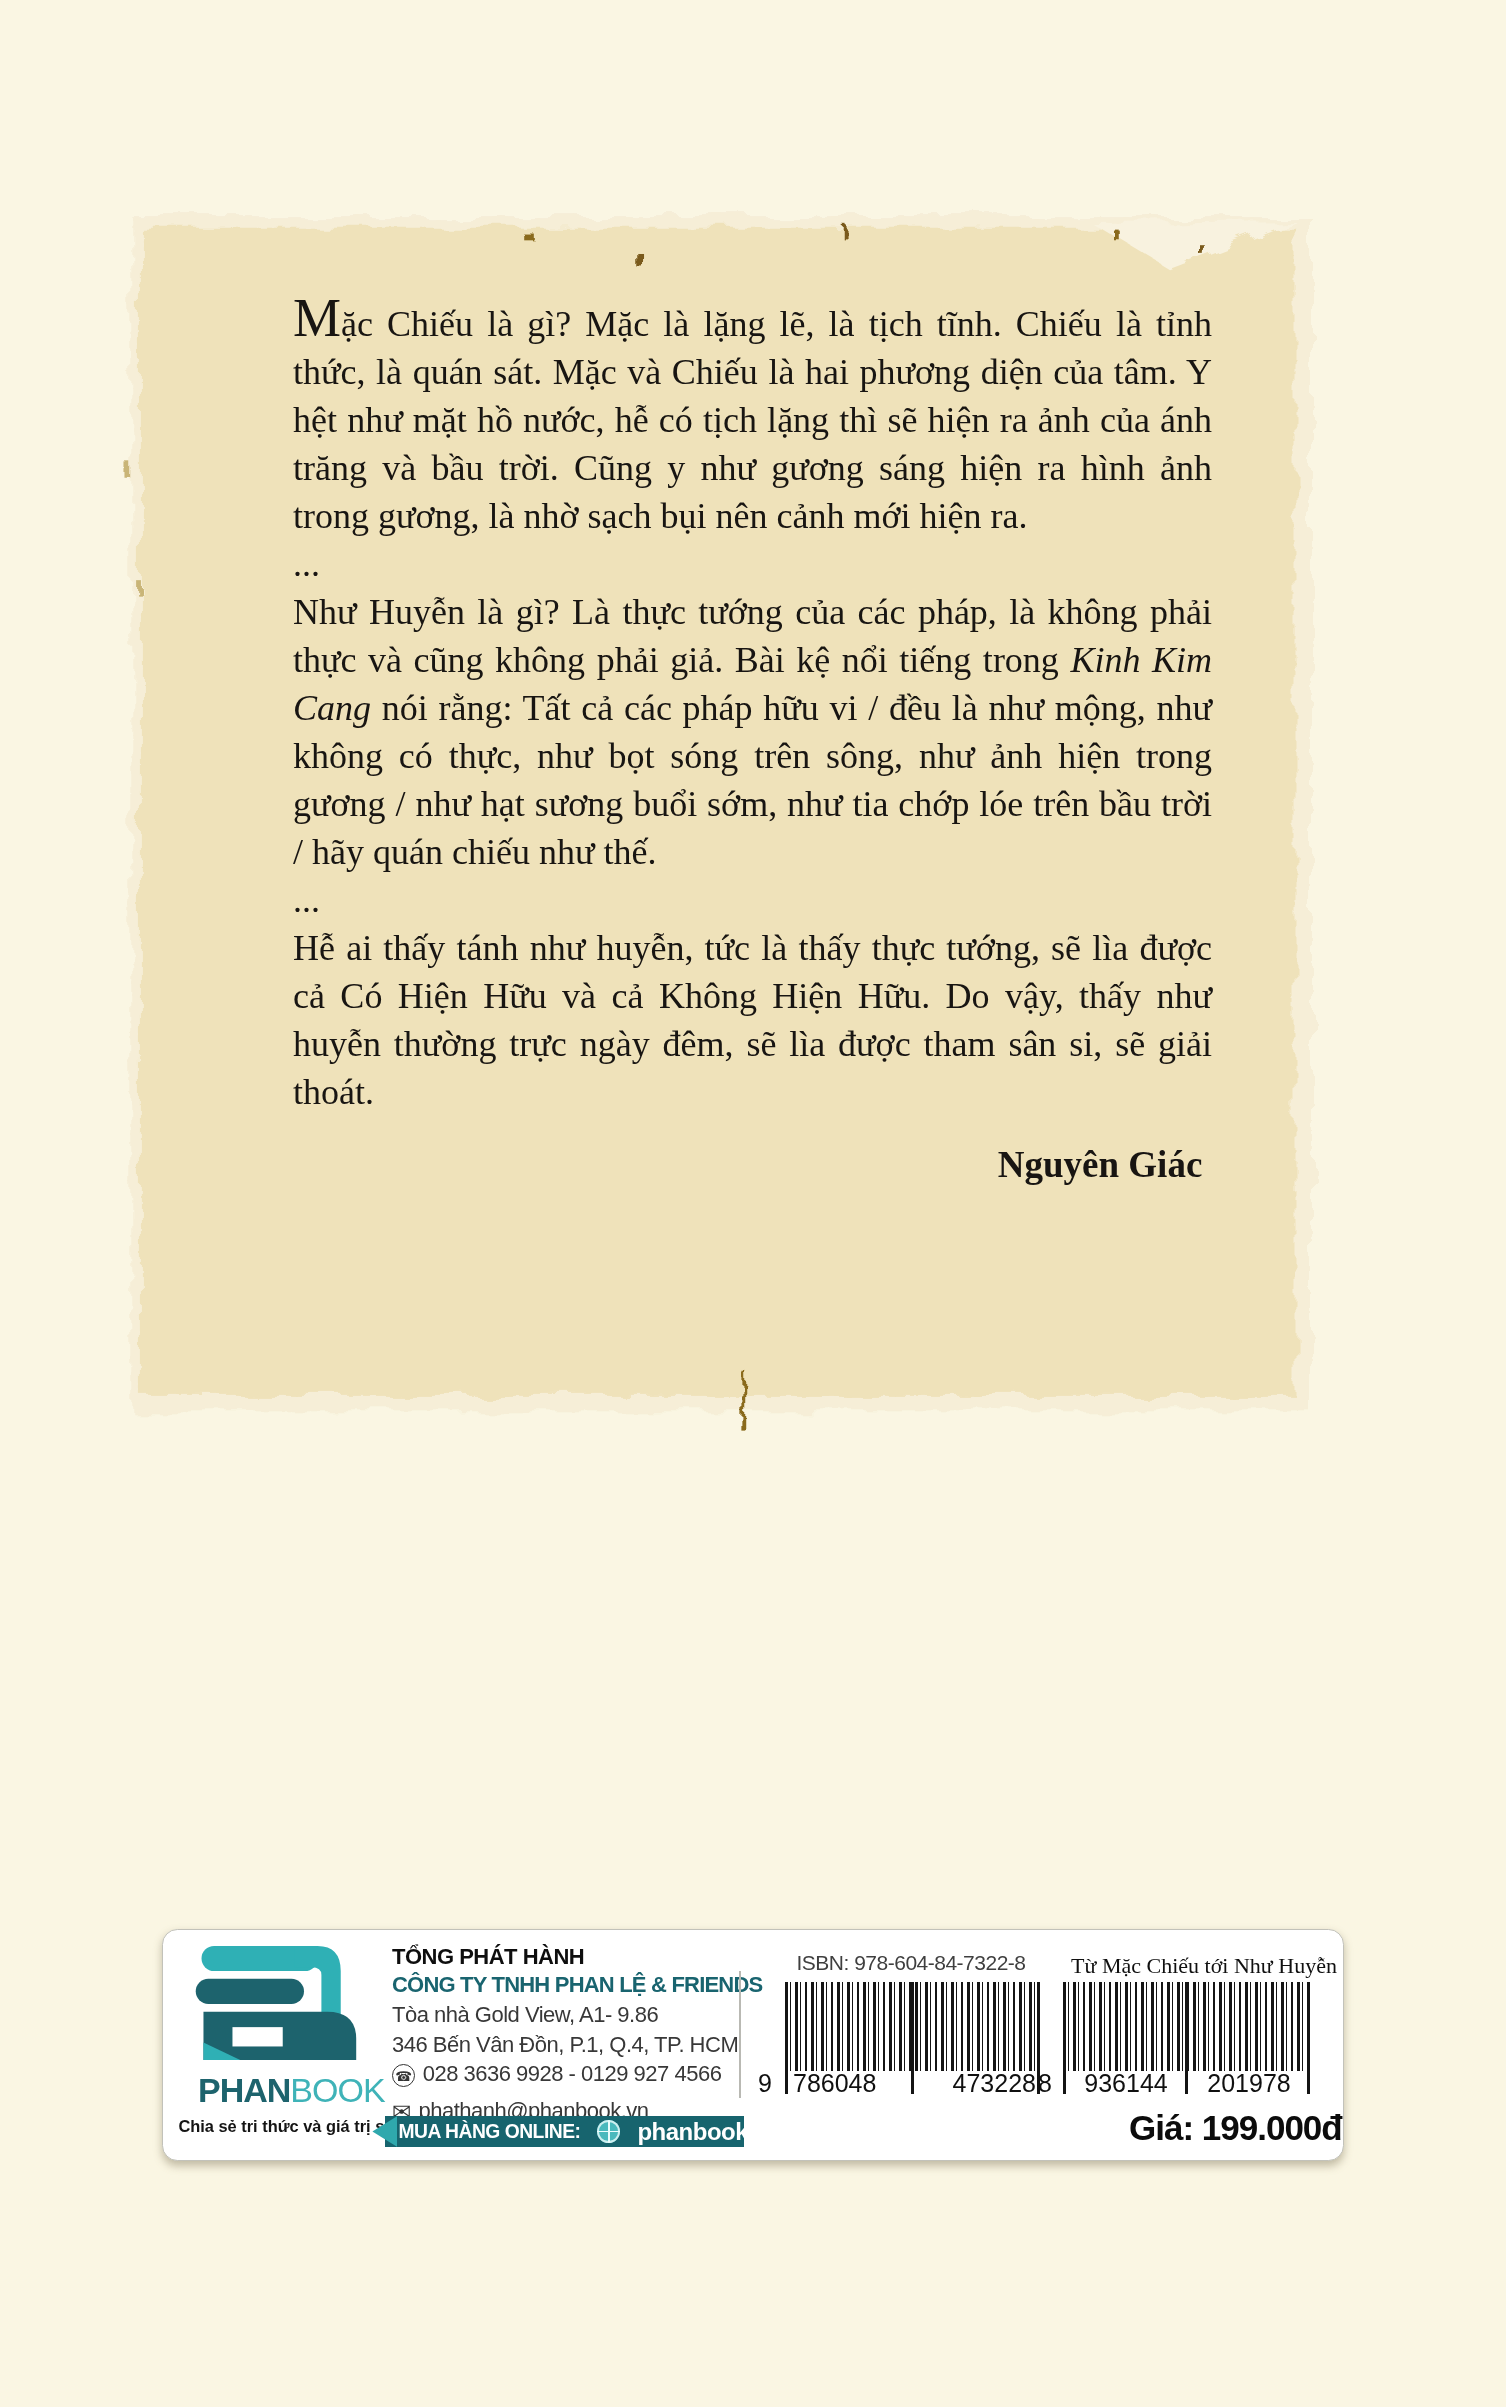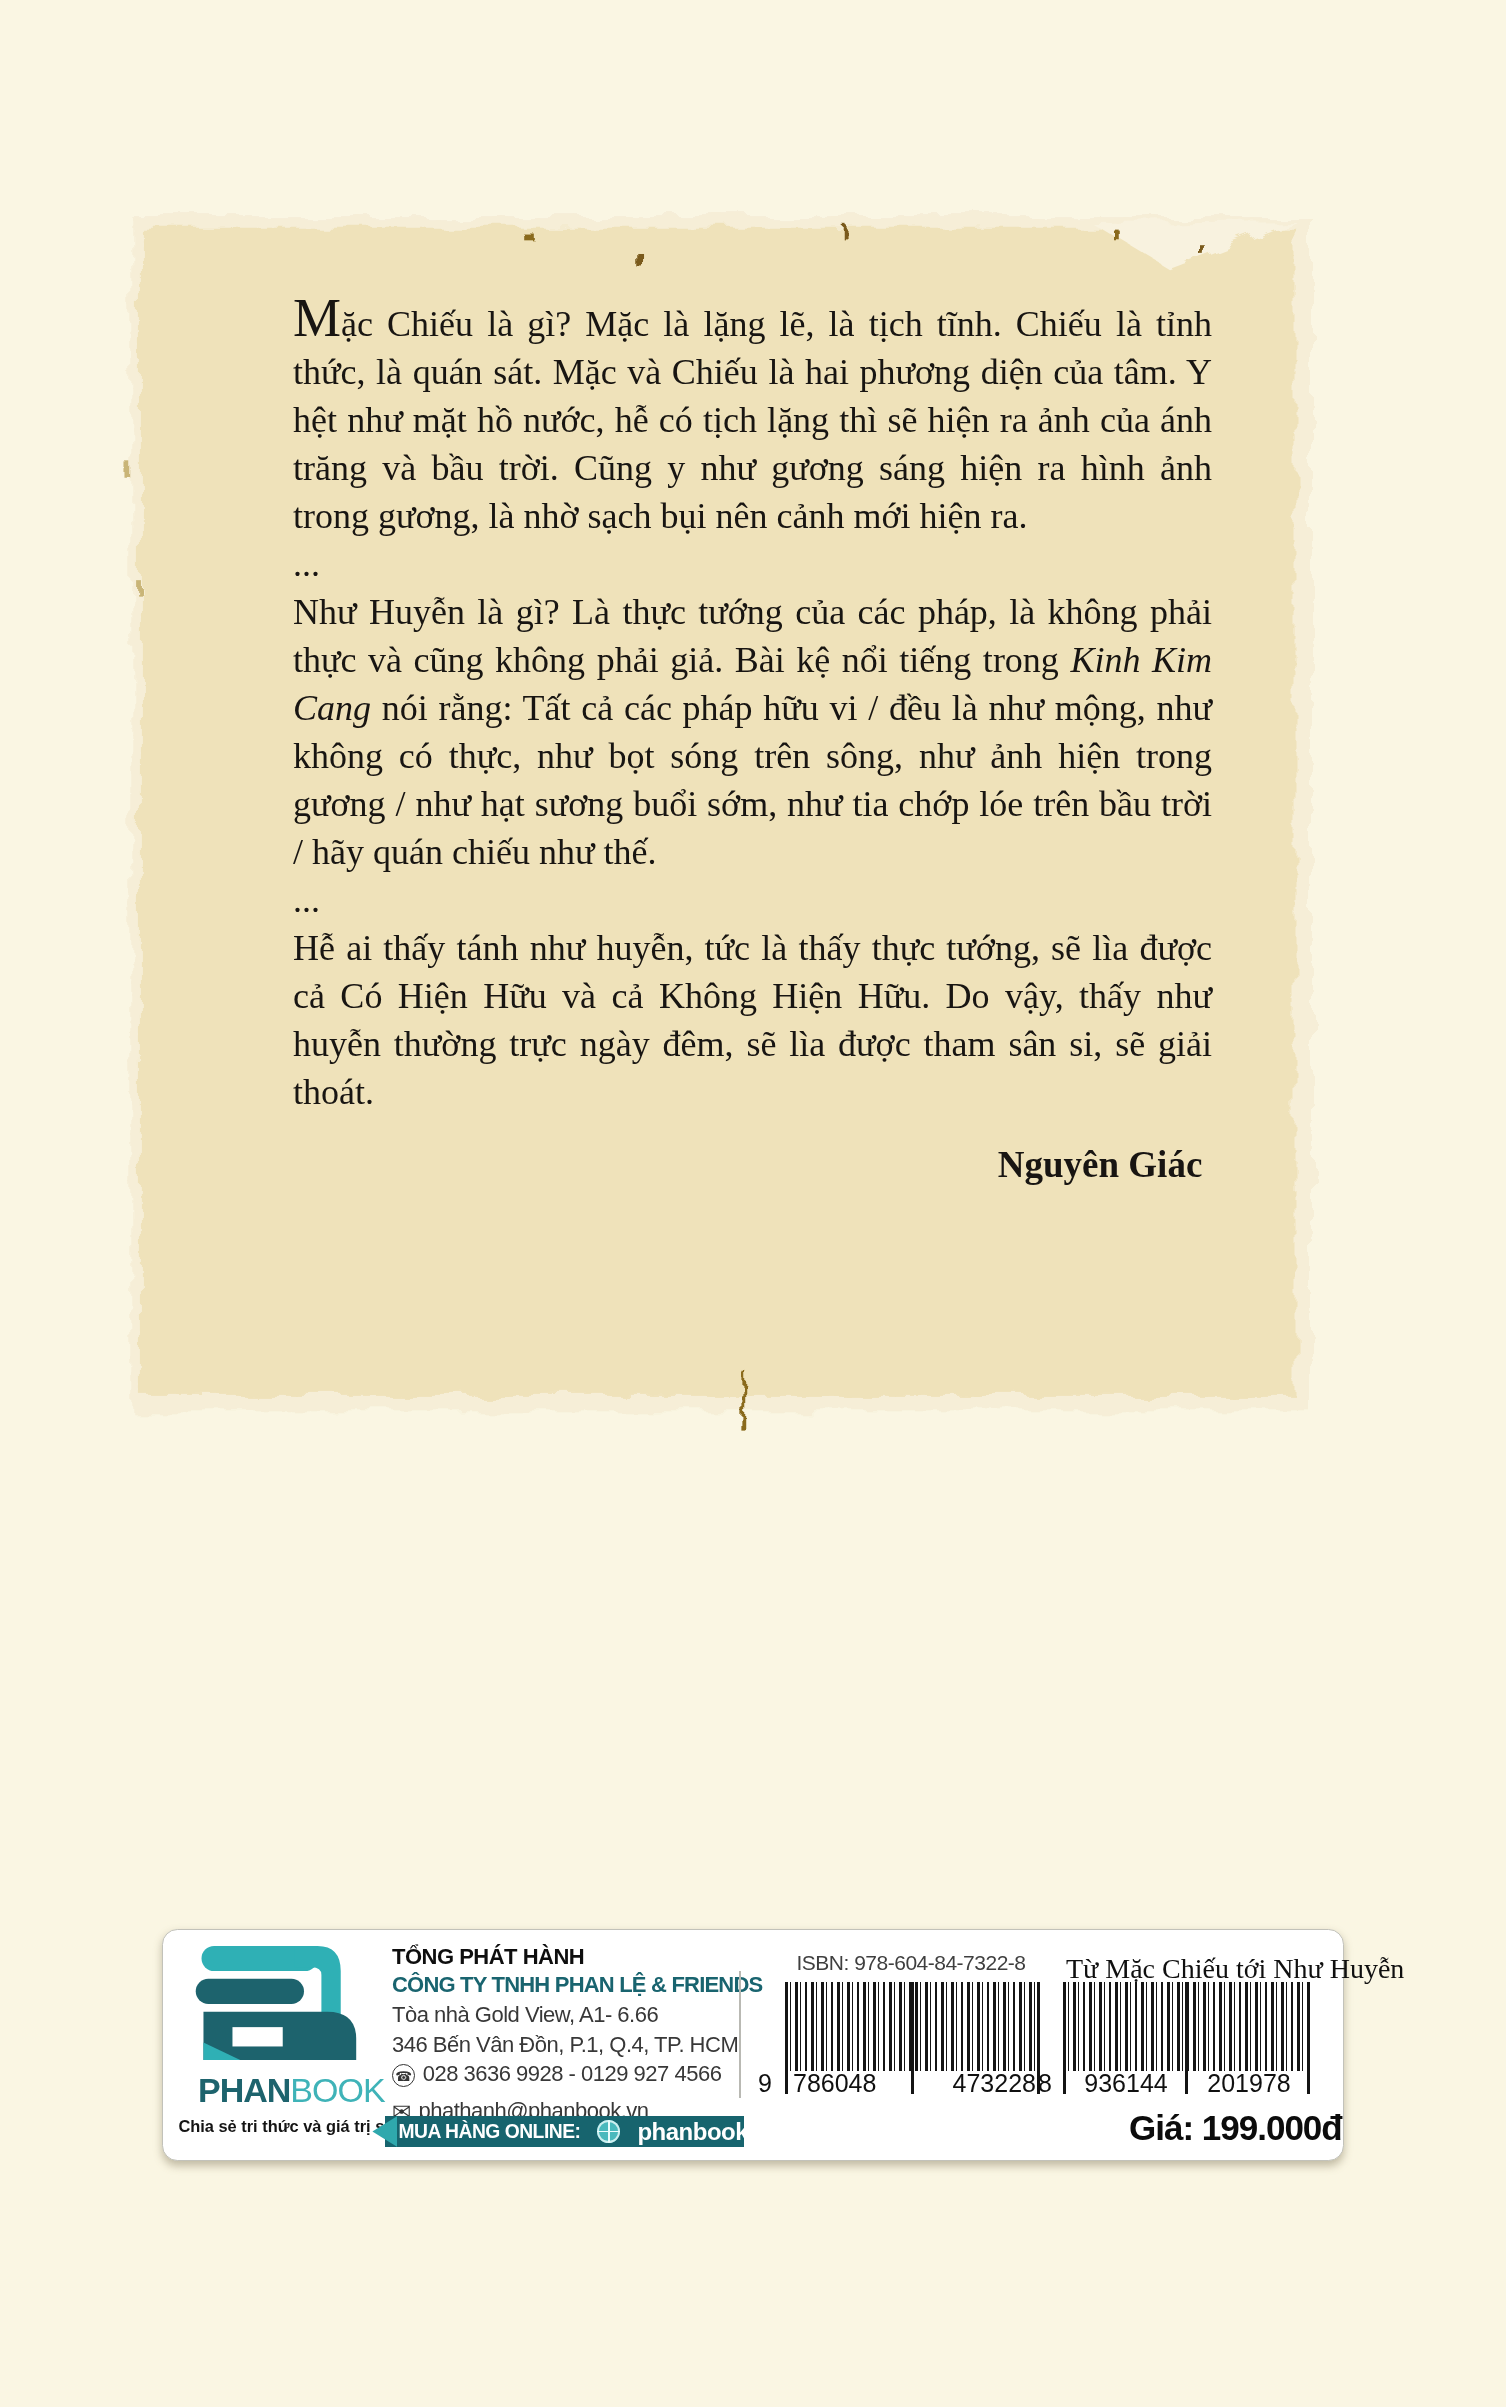--- a/index.html
+++ b/index.html
@@ -67,21 +67,21 @@
   .globe{
     width:23px; height:23px; border-radius:50%; background:#49b9bd; position:relative; flex:0 0 auto;
     box-shadow:inset 0 0 0 1.9px #cdeff0;
   }
   .globe::before{content:""; position:absolute; left:0; right:0; top:10.6px; height:1.9px; background:#eafdfd;}
   .globe::after{content:""; position:absolute; top:0; bottom:0; left:10.6px; width:1.9px; background:#eafdfd; border-radius:1.9px;}
   
   .divider{left:576px; top:41px; width:1.9px; height:127px; background:#b9b9b3;}
   
   .isbn-label{left:608px; top:21px; width:280px; text-align:center; font-size:21px; letter-spacing:-0.5px; color:#3f3f3f; white-space:nowrap;}
-  .retail-title{left:903px; top:23px; width:276px; text-align:left; font-family:"Liberation Serif",serif; font-size:28px; color:#101010; white-space:nowrap;}
+  .retail-title{left:903px; top:23px; width:276px; text-align:center; font-family:"Liberation Serif",serif; font-size:22px; color:#101010; white-space:nowrap;}
   .barcode{
     top:52px; height:89px;
     background-image:repeating-linear-gradient(90deg,
       #141414 0 2.9px, #ffffff 2.9px 4.8px, #141414 4.8px 5.8px, #ffffff 5.8px 9.7px,
       #141414 9.7px 13.5px, #ffffff 13.5px 15.4px, #141414 15.4px 16.4px, #ffffff 16.4px 20px,
       #141414 20px 22px, #ffffff 22px 26px);
   }
   .bc1{left:622px; width:255px;}
   .bc2{left:900px; width:247px;}
   .guard{top:52px; width:2.9px; height:112px; background:#141414;}
@@ -143,21 +143,21 @@
       <path d="M16,70 h128 q30,0 30,28 v22 h-158 z" fill="#1d636d"></path>
       <rect x="46" y="86" width="52" height="20" fill="#ffffff"></rect>
       <polygon points="16,102 54,120 16,120" fill="#2fb0b5"></polygon>
     </svg>
 
     <div class="fb-abs logo-word"><span class="w1">PHAN</span><span class="w2">BOOK</span></div>
     <div class="fb-abs logo-tagline">Chia sẻ tri thức và giá trị sống</div>
 
     <div class="fb-abs contact-row c-heading">TỔNG PHÁT HÀNH</div>
     <div class="fb-abs contact-row c-company">CÔNG TY TNHH PHAN LỆ &amp; FRIENDS</div>
-    <div class="fb-abs contact-row c-a1">Tòa nhà Gold View, A1- 6.66</div>
+    <div class="fb-abs contact-row c-a1">Tòa nhà Gold View, A1- 9.86</div>
     <div class="fb-abs contact-row c-a2">346 Bến Vân Đồn, P.1, Q.4, TP. HCM</div>
     <div class="fb-abs contact-row c-phone"><span class="row-icon phone-circle">☎</span><span>028 3636 9928 - 0129 927 4566</span></div>
     <div class="fb-abs contact-row c-email"><span class="row-icon mail-glyph">✉</span><span>phathanh@phanbook.vn</span></div>
 
     <div class="fb-abs banner">
       <span class="banner-label">MUA HÀNG ONLINE:</span>
       <span class="globe"></span>
       <span class="banner-site">phanbook.vn</span>
     </div>
 

